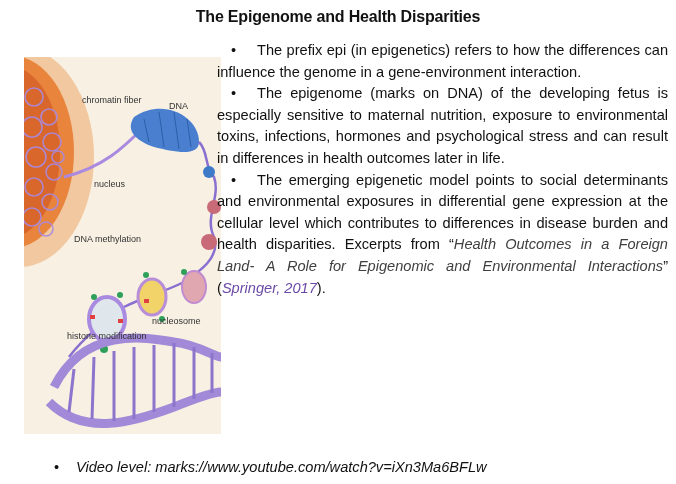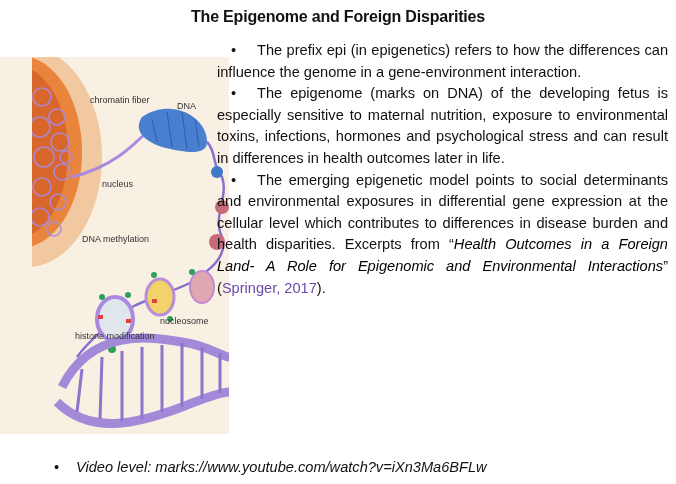--- a/index.html
+++ b/index.html
@@ -1,36 +1,36 @@
 <!DOCTYPE html>
 <html><head>
 <meta charset="utf-8">
 <style>
   html, body { margin: 0; padding: 0; background: #ffffff; }
   body { width: 676px; height: 484px; position: relative; overflow: hidden;
          font-family: "Liberation Sans", sans-serif; color: #111; }
   .title { position: absolute; left: 0; width: 676px; top: 8px; text-align: center;
            font-weight: bold; font-size: 16px; letter-spacing: -0.2px; }
-  .figure { position: absolute; left: 0; top: 57px; width: 197px; height: 377px;
-            background: #f7f0e3; overflow: hidden; padding-left: 32px; }
+  .figure { position: absolute; left: 24px; top: 57px; width: 197px; height: 377px;
+            background: #f7f0e3; overflow: hidden; }
   .figure svg { display: block; }
   .fig-label { font-family: "Liberation Sans", sans-serif; font-size: 9px; fill: #333; }
   .textcol { position: absolute; left: 217px; top: 40px; width: 451px;
              font-size: 14.6px; line-height: 21.6px; text-align: justify; }
   .para { margin: 0; text-indent: 0; }
   .bullet { display: inline-block; width: 26px; padding-left: 14px; }
-  .red-italic { color: #000000; font-style: italic; }
-  .purple-italic { color: #6a4aa6; }
+  .red-italic { color: #404040; font-style: italic; }
+  .purple-italic { color: #6a4aa6; font-style: italic; }
   .video { position: absolute; left: 54px; top: 459px; font-size: 14.6px; font-style: italic; }
   .video .vbullet { display: inline-block; width: 22px; font-style: normal; }
 </style>
 </head>
 <body>
 
-<div class="title">The Epigenome and Foreign Disparities</div>
+<div class="title">The Epigenome and Health Disparities</div>
 
 <div class="figure">
   <svg width="197" height="377" viewBox="0 0 197 377">
 
     <ellipse cx="-5" cy="100" rx="75" ry="110" fill="#f2c8a0"></ellipse>
     <ellipse cx="-12" cy="95" rx="62" ry="96" fill="#e8843c"></ellipse>
     <ellipse cx="-16" cy="95" rx="52" ry="86" fill="#d9662a"></ellipse>
     <g fill="none" stroke="#a98ae0" stroke-width="1.6" opacity="0.9">
       <circle cx="10" cy="40" r="9"></circle>
         <circle cx="25" cy="60" r="8"></circle>

